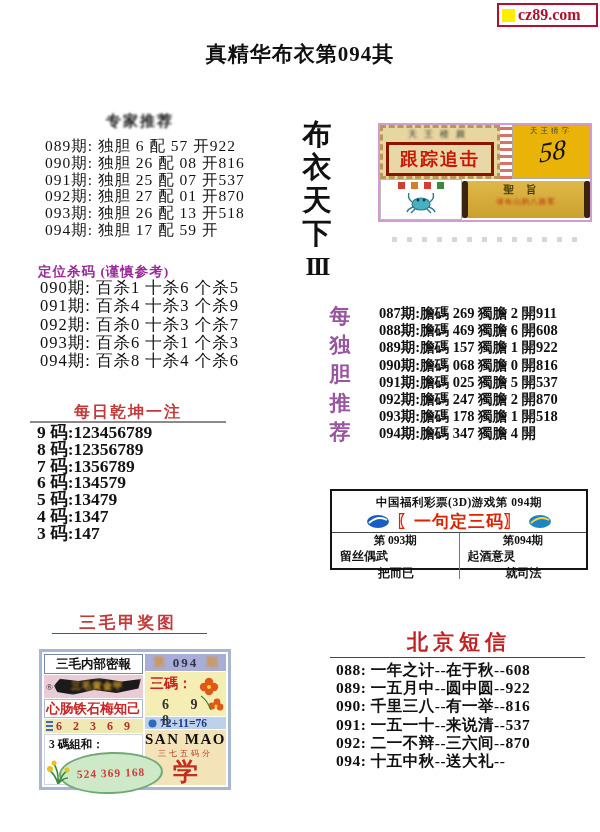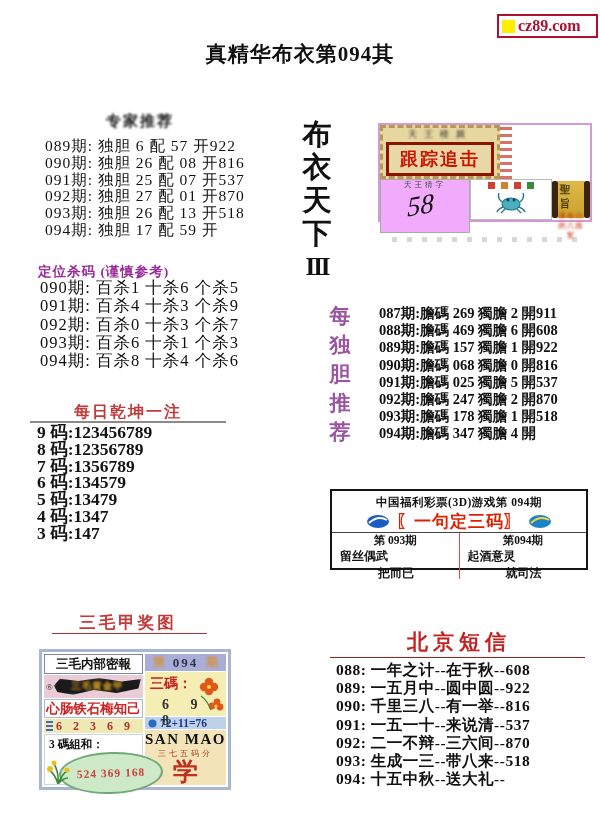--- a/index.html
+++ b/index.html
@@ -1,20 +1,20 @@
 <!DOCTYPE html>
 <html><head>
 <meta charset="utf-8">
 <style>
   * { margin:0; padding:0; box-sizing:border-box; }
   body { background:#ffffff; font-family:"Liberation Serif","DejaVu Serif",serif; }
   .page { position:relative; width:600px; height:832px; background:#fff; overflow:hidden; }
 
   
-  .logo { position:absolute; left:497px; top:14px; width:101px; height:24px; border:2px solid #b01030;
+  .logo { position:absolute; left:497px; top:3px; width:101px; height:24px; border:2px solid #b01030;
           background:#fff; display:flex; align-items:center; gap:3px; padding-left:3px; }
   .logo-sq { width:13px; height:13px; background:#ffee00; display:inline-block; }
   .logo-text { color:#b01030; font-weight:bold; font-size:16px; }
 
   .title { position:absolute; left:0; top:40px; width:600px; text-align:center;
            font-size:21px; font-weight:bold; color:#111; letter-spacing:1px; }
 
   
   .expert-title { position:absolute; left:30px; top:112px; width:220px; text-align:center;
                   font-size:15px; font-weight:bold; color:#222; letter-spacing:2px; filter:blur(1.1px); }
@@ -79,21 +79,21 @@
 
   
   .bimg { position:absolute; left:378px; top:123px; width:214px; height:99px; border:2px solid #d49ad4;
           background:#fff; display:flex; flex-wrap:wrap; }
   .bimg-track { width:120px; height:54px; background:#e6d6a0; border:3px dashed #b89858; padding:0; }
   .bimg-band { font-size:9px; color:#333; letter-spacing:7px; text-align:center; filter:blur(1px); height:13px; line-height:13px; }
   .bimg-red { margin:1px 3px; border:3px solid #8b1400; color:#cc1400; font-size:18px; font-weight:bold;
               letter-spacing:2px; text-align:center; padding:2px 0; background:#e8d8a8; }
   .bimg-strip { width:12px; height:54px; background:repeating-linear-gradient(0deg,#cc4433 0 3px,transparent 3px 7px);
                 opacity:.75; filter:blur(.5px); }
-  .bimg-hand { width:90px; height:54px; background:#f0abfc; border:1px solid #aaa; overflow:hidden; }
+  .bimg-hand { width:78px; height:54px; background:#eab308; border:1px solid #aaa; overflow:hidden; }
   .bimg-hand-small { font-size:7.5px; color:#444; letter-spacing:3px; text-align:center; filter:blur(.6px); }
   .bimg-hand-num { font-size:27px; font-style:italic; color:#111; margin-left:26px;
                    transform:rotate(-10deg) skewX(-10deg); display:inline-block; }
   .bimg-crabbox { width:82px; height:41px; background:#fff; border:1px solid #bbb; text-align:center; }
   .bimg-stamps { display:flex; gap:6px; justify-content:center; padding-top:2px; filter:blur(.5px); }
   .bimg-stamps span { width:7px; height:7px; display:inline-block; }
   .bimg-scroll { flex:1; height:41px; display:flex; background:#fff; padding:2px 0; }
   .rod { width:6px; background:#3a2410; border-radius:2px; }
   .scroll-mid { flex:1; background:linear-gradient(180deg,#e0b84a,#caa12c); text-align:center; }
   .scroll-title { font-size:10.5px; font-weight:bold; color:#4a3c08; letter-spacing:12px; padding-top:2px; filter:blur(.5px); }
@@ -319,17 +319,16 @@
   </div>
 
   <div class="bj-title">北京短信</div>
   <div class="bj-line"></div>
   <div class="bj-rows">
     <div>088: 一年之计--在于秋--608</div>
     <div>089: 一五月中--圆中圆--922</div>
     <div>090: 千里三八--有一举--816</div>
     <div>091: 一五一十--来说清--537</div>
     <div>092: 二一不辩--三六间--870</div>
-    <div>093: 生成一三--带八来--518</div>
     <div>094: 十五中秋--送大礼--</div>
   </div>
 
 </div>
 
 </body></html>

